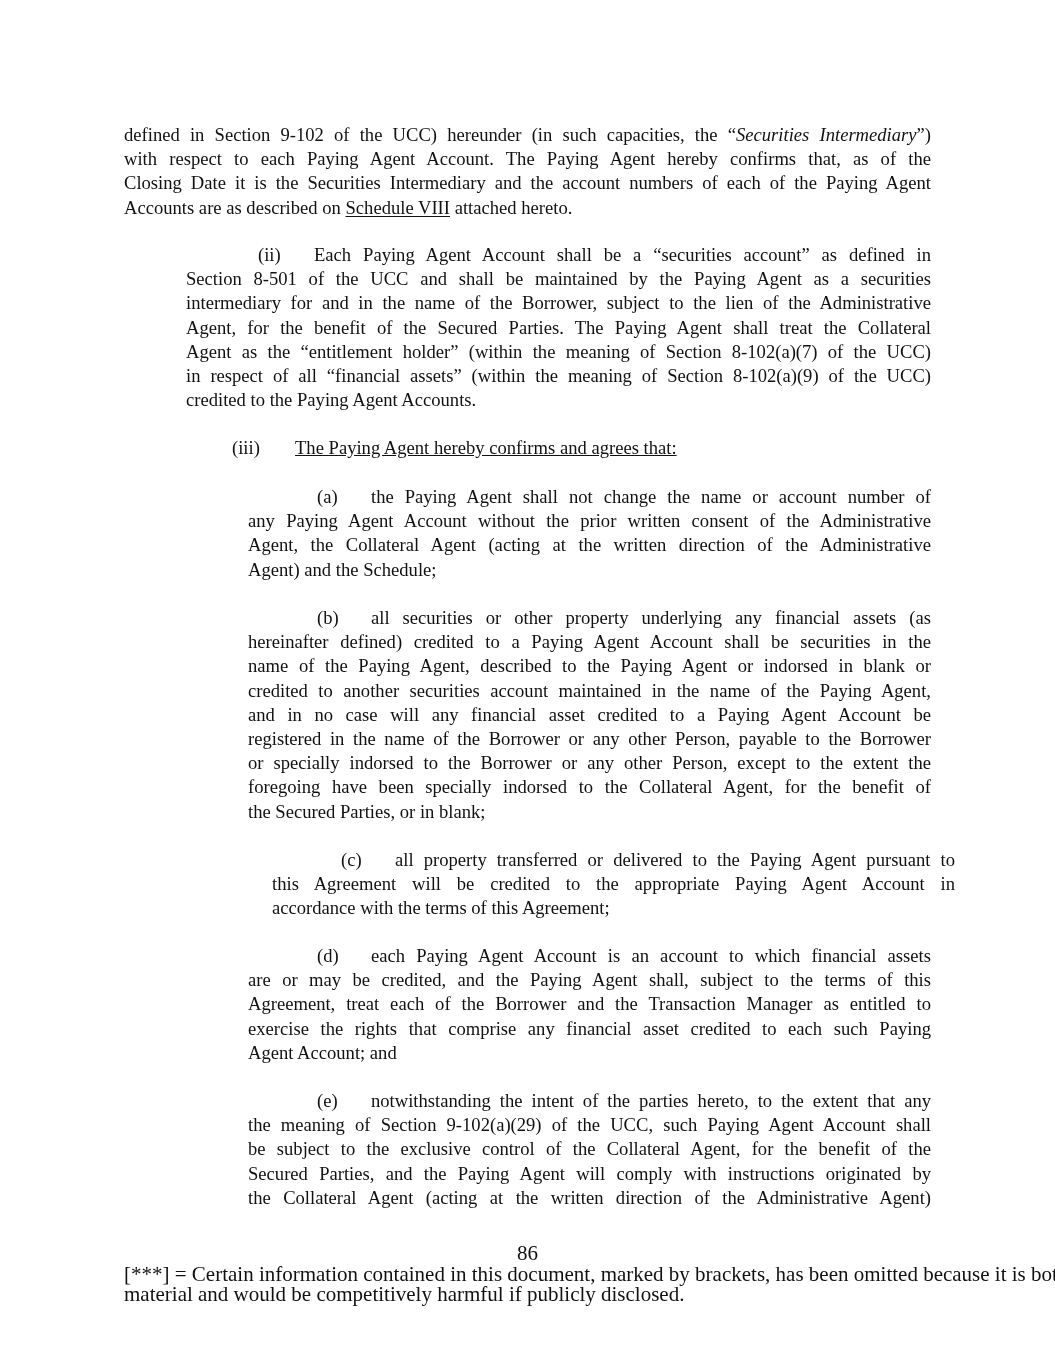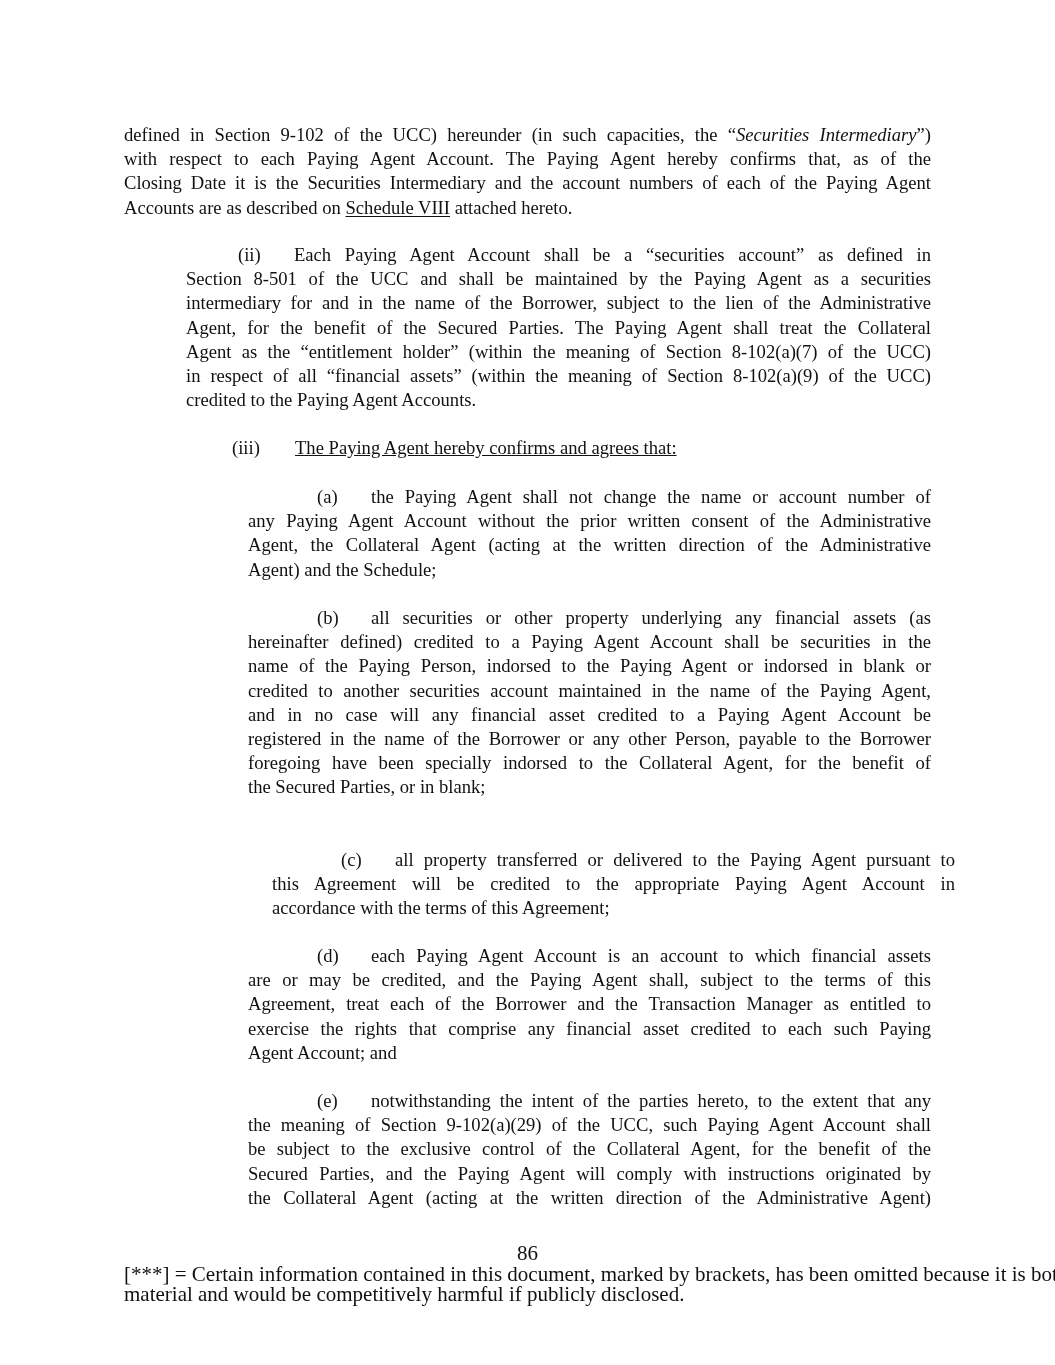--- a/index.html
+++ b/index.html
@@ -10,21 +10,21 @@
     .line.last { text-align-last: left; }
     .para-top { left: 124px; top: 123px; width: 807px; }
     .para-ii { left: 186px; top: 243px; width: 745px; }
     .para-iii { left: 232px; top: 436px; width: 683px; text-decoration: underline; }
     .para-a { left: 248px; top: 485px; width: 683px; }
     .para-b { left: 248px; top: 606px; width: 683px; }
     .para-c { left: 248px; top: 848px; width: 683px; margin-left: 24px; }
     .para-d { left: 248px; top: 944px; width: 683px; }
     .para-e { left: 248px; top: 1089px; width: 683px; }
     .lbl { display: inline-block; }
-    .ii-lbl { margin-left: 52px; width: 56px; }
+    .ii-lbl { margin-left: 72px; width: 56px; }
     .iii-lbl { width: 63px; }
     .sub-lbl { margin-left: 69px; width: 54px; }
     em { font-style: italic; }
     u { text-decoration: underline; text-underline-offset: 2px; }
     .page-num { position: absolute; left: 0; width: 1055px; top: 1242px; text-align: center; font-size: 21px; line-height: 22px; }
     .footnote { position: absolute; left: 124px; top: 1264px; width: 810px; font-size: 21px; line-height: 20px; }
     .footnote .line { height: 20px; }
   </style>
 </head>
 <body>
@@ -55,24 +55,25 @@
   <div class="block para-a">
     <span class="line"><span class="lbl sub-lbl">(a)</span><span>the Paying Agent shall not change the name or account number of</span></span>
     <span class="line">any Paying Agent Account without the prior written consent of the Administrative</span>
     <span class="line">Agent, the Collateral Agent (acting at the written direction of the Administrative</span>
     <span class="line last">Agent) and the Schedule;</span>
   </div>
 
   <div class="block para-b">
     <span class="line"><span class="lbl sub-lbl">(b)</span><span>all securities or other property underlying any financial assets (as</span></span>
     <span class="line">hereinafter defined) credited to a Paying Agent Account shall be securities in the</span>
-    <span class="line">name of the Paying Person, indorsed to the Paying Agent or indorsed in blank or</span>
+    <span class="line">name of the Paying Agent, described to the Paying Agent or indorsed in blank or</span>
     <span class="line">credited to another securities account maintained in the name of the Paying Agent,</span>
     <span class="line">and in no case will any financial asset credited to a Paying Agent Account be</span>
     <span class="line">registered in the name of the Borrower or any other Person, payable to the Borrower</span>
+    <span class="line">or specially indorsed to the Borrower or any other Person, except to the extent the</span>
     <span class="line">foregoing have been specially indorsed to the Collateral Agent, for the benefit of</span>
     <span class="line last">the Secured Parties, or in blank;</span>
   </div>
 
   <div class="block para-c">
     <span class="line"><span class="lbl sub-lbl">(c)</span><span>all property transferred or delivered to the Paying Agent pursuant to</span></span>
     <span class="line">this Agreement will be credited to the appropriate Paying Agent Account in</span>
     <span class="line last">accordance with the terms of this Agreement;</span>
   </div>
 

